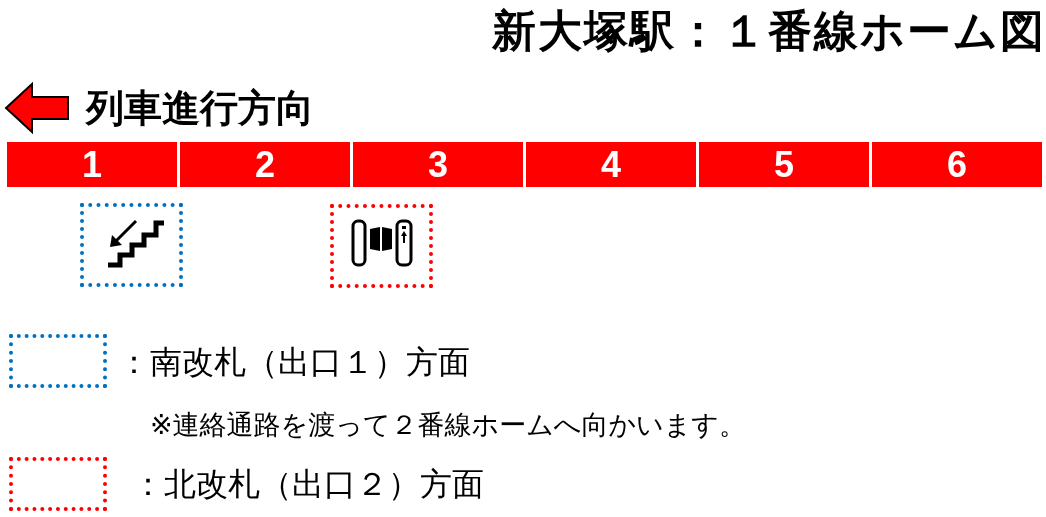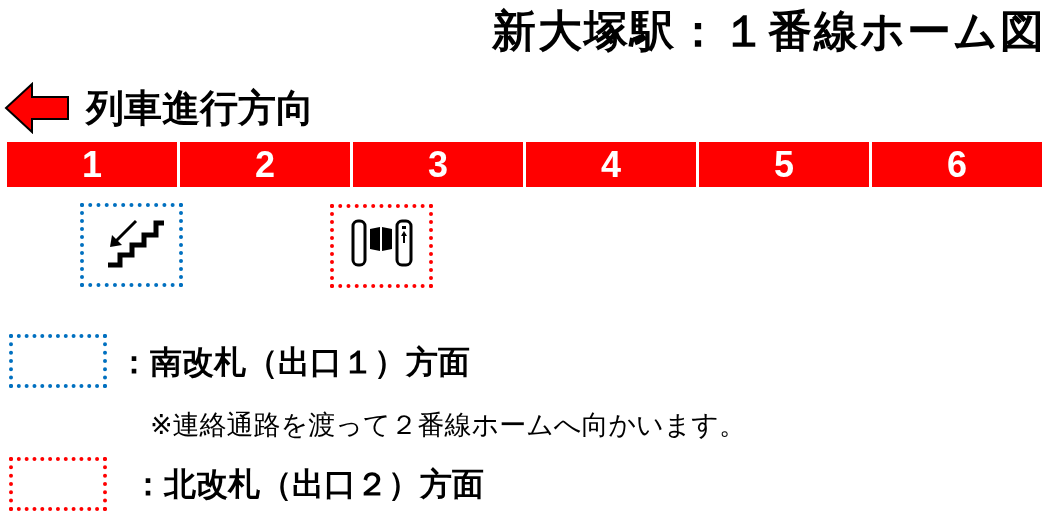--- a/index.html
+++ b/index.html
@@ -11,21 +11,21 @@
   .direction svg { display:block; }
   .direction-label { font-size:38px; font-weight:bold; margin-left:16px; line-height:50px; }
   .cars { position:absolute; left:7px; top:142px; width:1035px; height:45px; display:flex; gap:3px; }
   .car { flex:1; background:#ff0000; color:#fff; display:flex; align-items:center; justify-content:center;
          font-family:"Liberation Sans", sans-serif; font-weight:bold; font-size:36px; }
   .facility { position:absolute; width:103px; height:84px; box-sizing:border-box; display:flex;
               align-items:center; justify-content:center; }
   .dot-blue { border:4px dotted #0070c0; }
   .dot-red { border:4px dotted #ff0000; }
   .legend-box { position:absolute; width:98px; height:54px; box-sizing:border-box; }
-  .legend-text { position:absolute; font-size:32px; font-weight:bold; line-height:44px; white-space:nowrap; }
+  .legend-text { position:absolute; font-size:32px; font-weight:normal; line-height:44px; white-space:nowrap; }
   .note { position:absolute; left:150px; top:405px; font-size:27px; font-weight:normal; line-height:40px; white-space:nowrap; }
 </style>
 </head>
 <body>
 
 <div class="title">新大塚駅：１番線ホーム図</div>
 
 <div class="direction">
   <span>
     <svg width="66" height="52" viewBox="0 0 66 52">

